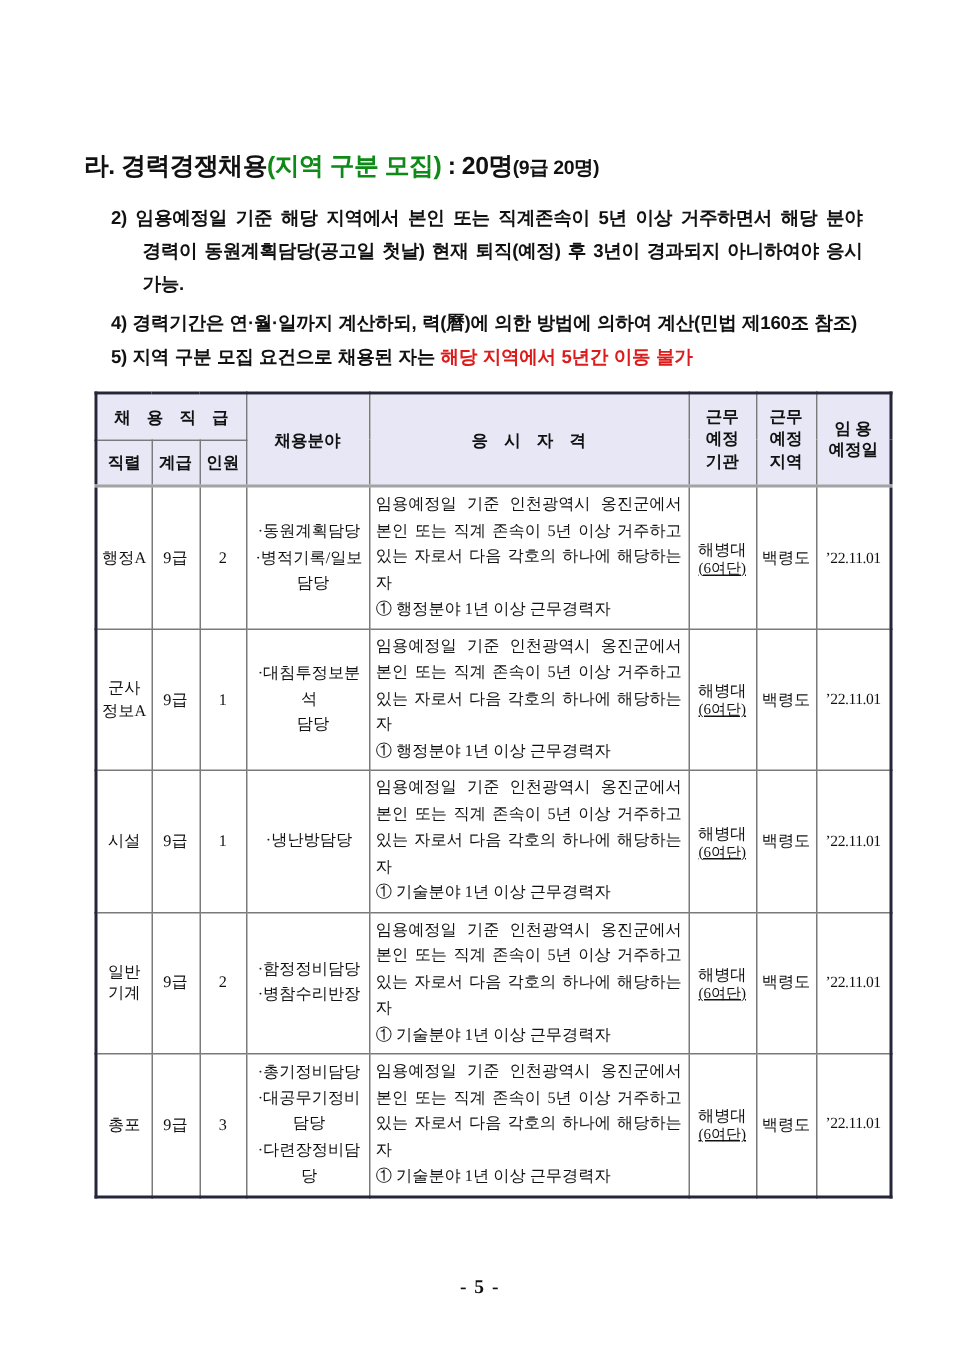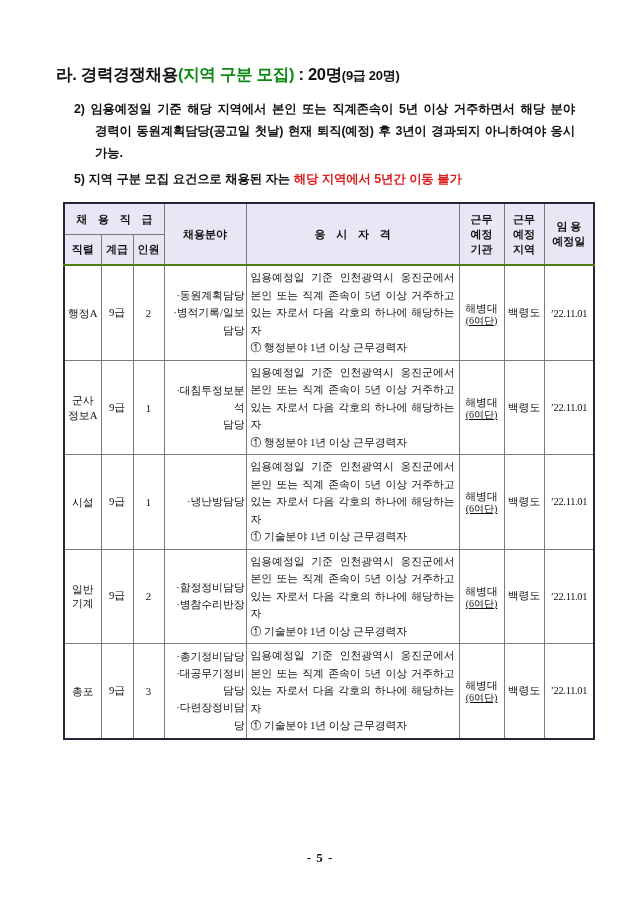--- a/index.html
+++ b/index.html
@@ -1,21 +1,21 @@
 <!DOCTYPE html>
 <html><head>
 <meta charset="utf-8">
 <style>
   html,body{margin:0;padding:0;background:#ffffff;}
   body{
     width:640px;height:904px;position:relative;overflow:hidden;
     font-family:"Liberation Sans","DejaVu Sans",sans-serif;
     color:#111;
   }
-  .content{padding:64px 65px 0 56px;}
+  .content{padding:64px 65px 0 56px;margin-top:36px;}
 
   
   .title{font-size:16.5px;font-weight:700;letter-spacing:-0.3px;margin:0 0 12px 0;white-space:nowrap;}
   .title .green{color:#0e8a16;}
   .title .small{font-size:13px;}
 
   
   .para{
     font-weight:700;font-size:12.4px;line-height:1.78;text-align:justify;
     margin:4px 0 4px 18px;padding-left:21px;text-indent:-21px;
@@ -27,39 +27,39 @@
     font-weight:700;font-size:11.2px;color:#55a26b;
     margin:0 0 2px 40px;letter-spacing:-0.2px;white-space:nowrap;
   }
 
   
   table{
     border-collapse:collapse;table-layout:fixed;width:530px;
     margin:12px 0 0 7px;border:2px solid #26263a;
   }
   th,td{border:1px solid #7a7a7a;overflow:hidden;}
-  thead{border-bottom:2px solid #4d7c0f;}
+  thead{border-bottom:2px solid #a3a3a3;}
   thead tr{height:31px;}
   thead th{
     background:#e7e7f6;font-weight:700;font-size:11px;padding:1px 0;
     font-family:"Liberation Serif","DejaVu Serif",serif;vertical-align:middle;
   }
   th.ls{letter-spacing:4px;text-indent:4px;}
   .pre{white-space:pre-line;line-height:1.35;}
   tbody td{
     font-family:"Liberation Serif","DejaVu Serif",serif;
     font-size:10.8px;vertical-align:middle;
   }
   tbody tr:nth-child(1){height:95px;}
   tbody tr:nth-child(2){height:82px;}
   tbody tr:nth-child(3){height:82px;}
   tbody tr:nth-child(4){height:80px;}
   tbody tr:nth-child(5){height:78px;}
   td.c{text-align:center;padding:0 1px;}
-  td.field{text-align:right;padding:2px 1px 2px 3px;line-height:1.6;}
+  td.field{text-align:center;padding:2px 1px 2px 3px;line-height:1.6;}
   td.qual{padding:3px 4px;line-height:1.62;text-align:left;vertical-align:middle;}
   td.qual .qmain{text-align:justify;}
   td.org .org-sub{font-size:10px;line-height:1.1;text-decoration:underline;}
   td.org .org-main{line-height:1.3;}
   td.date{font-size:10.4px;letter-spacing:-0.3px;}
 
   
   .footer{
     position:absolute;left:0;right:0;top:850px;text-align:center;
     font-family:"Liberation Serif","DejaVu Serif",serif;
@@ -72,20 +72,22 @@
 <div class="content">
 
   <div class="title"><span>라. 경력경쟁채용</span><span class="green">(지역 구분 모집)</span><span> : 20명</span><span class="small">(9급 20명)</span></div>
 
 
   <div class="para"><span>2)</span>
     <span>임용예정일 기준 해당 지역에서 본인 또는 직계존속이 5년 이상 거주하면서 해당 분야 경력이 동원계획담당(공고일 첫날) 현재 퇴직(예정) 후 3년이 경과되지 아니하여야 응시 가능.</span></div>
 
 
 
+  <div class="para single"><span>4)</span>
+    <span>경력기간은 연·월·일까지 계산하되, 력(曆)에 의한 방법에 의하여 계산(민법 제160조 참조)</span></div>
 
   <div class="para single"><span>5)</span>
     <span>지역 구분 모집 요건으로 채용된 자는 </span><span class="red">해당 지역에서 5년간 이동 불가</span></div>
 
   <table>
     <colgroup>
       <col style="width:37px">
         <col style="width:32px">
         <col style="width:31px">
       <col style="width:82px">

